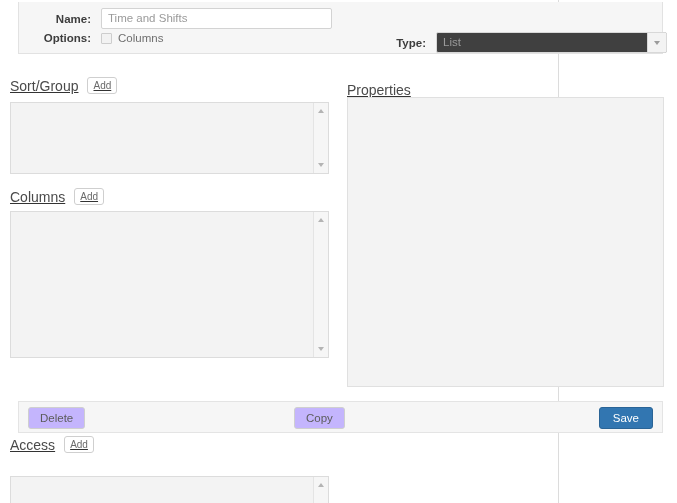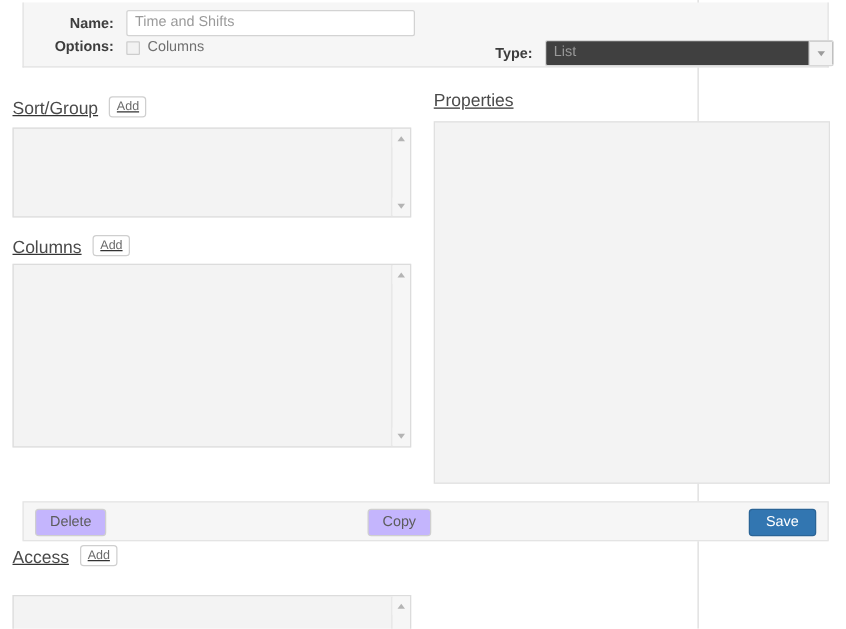--- a/index.html
+++ b/index.html
@@ -311,21 +311,21 @@
     <div class="scrollbar">
       <div class="sb-arrow up">
           <span class="tri-up"></span>
         </div>
       <div class="sb-arrow down">
           <span class="tri-down"></span>
         </div>
     </div>
   </div>
 
-  <div class="section-head" style="left:347px; top:72px;">
+  <div class="section-head" style="left:347px; top:82px;">
     <span class="section-title">Properties</span>
   </div>
   <div class="props-box" style="left:347px; top:97px; width:317px; height:290px;"></div>
 
   <div class="button-bar">
     <span class="btn btn-delete">Delete</span>
     <span class="btn btn-copy">Copy</span>
     <span class="btn btn-save">Save</span>
   </div>
 

